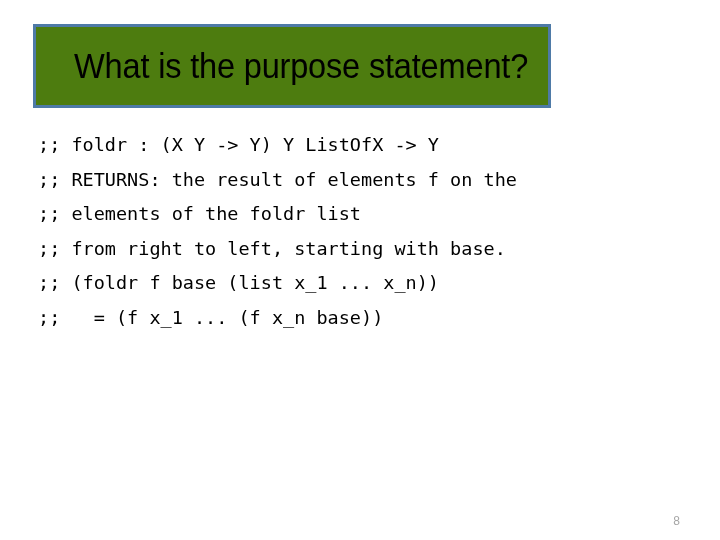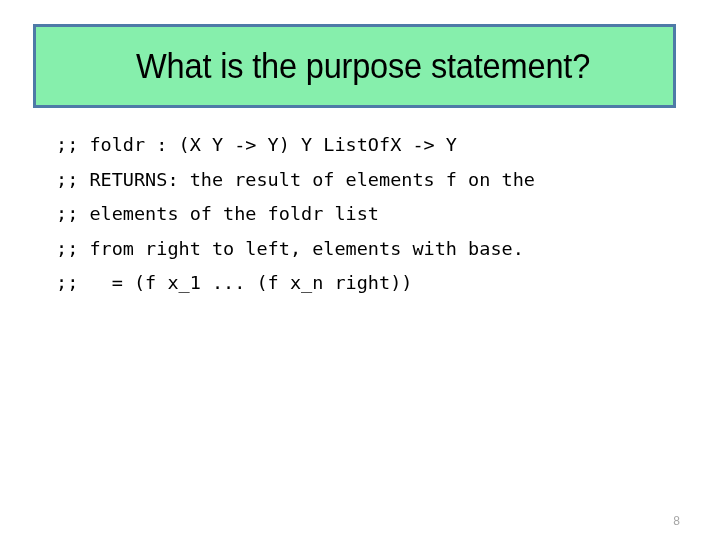--- a/index.html
+++ b/index.html
@@ -19,24 +19,24 @@
     height: 540px;
     background: #ffffff;
     box-sizing: border-box;
   }
 
   
   .title-box {
     position: absolute;
     left: 33px;
     top: 24px;
-    width: 643px;
+    width: 518px;
     height: 84px;
     border: 3px solid #4e7aa7;
-    background: #86efac;
+    background: #4d7c0f;
     box-sizing: border-box;
     display: flex;
     align-items: center;
     justify-content: center;
     padding-left: 18px;
   }
   .title-text {
     font-family: "Liberation Sans", sans-serif;
     font-size: 35px;
     font-weight: 400;
@@ -44,21 +44,21 @@
     line-height: 1.05;
     letter-spacing: -0.2px;
     transform: scaleX(0.93);
     transform-origin: center center;
     white-space: nowrap;
   }
 
   
   .code-block {
     position: absolute;
-    left: 56px;
+    left: 38px;
     top: 128px;
     width: 640px;
   }
   .code-line {
     font-family: "DejaVu Sans Mono", "Liberation Mono", monospace;
     font-size: 18.5px;
     line-height: 34.6px;
     color: #000000;
     white-space: pre;
     letter-spacing: 0px;
@@ -81,19 +81,20 @@
 <div class="slide">
 
   <div class="title-box">
     <div class="title-text">What is the purpose statement?</div>
   </div>
 
   <div class="code-block">
     <div class="code-line">;; foldr : (X Y -&gt; Y) Y ListOfX -&gt; Y</div>
     <div class="code-line">;; RETURNS: the result of elements f on the</div>
     <div class="code-line">;; elements of the foldr list</div>
-    <div class="code-line">;; from right to left, elements with base.</div>
-    <div class="code-line">;;   = (f x_1 ... (f x_n right))</div>
+    <div class="code-line">;; from right to left, starting with base.</div>
+    <div class="code-line">;; (foldr f base (list x_1 ... x_n))</div>
+    <div class="code-line">;;   = (f x_1 ... (f x_n base))</div>
   </div>
 
   <div class="page-number">8</div>
 
 </div>
 
 </body></html>

